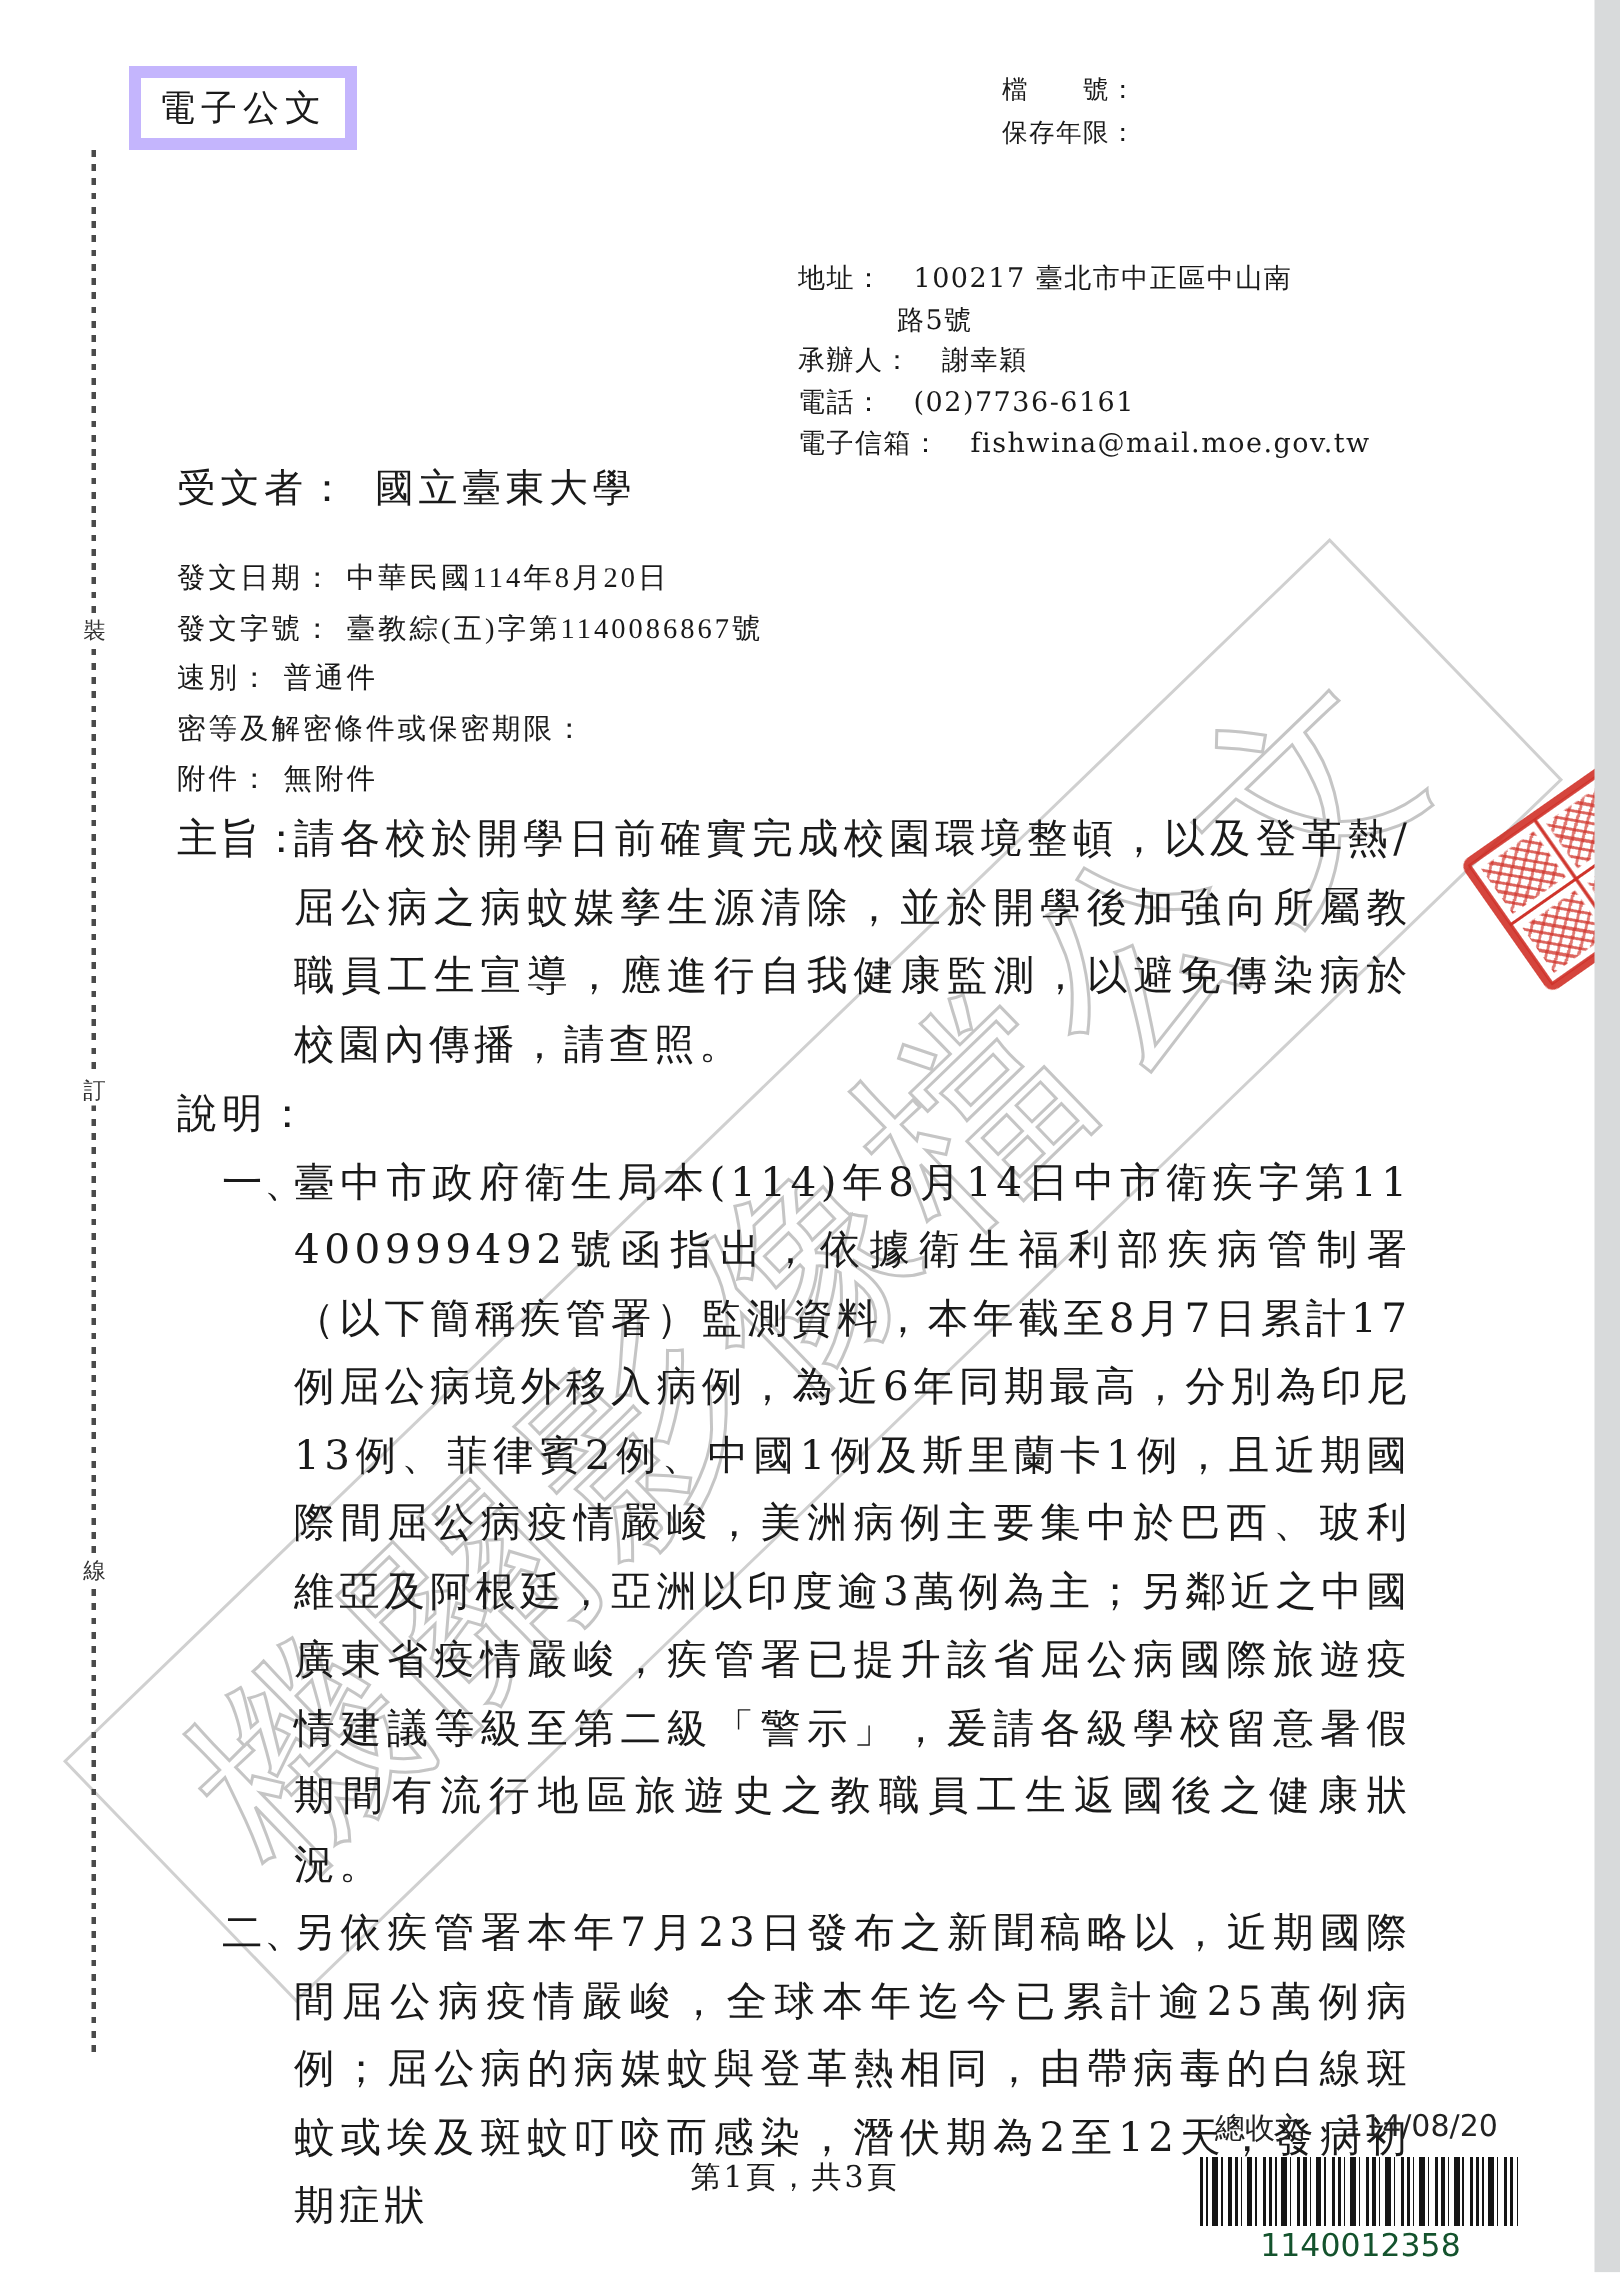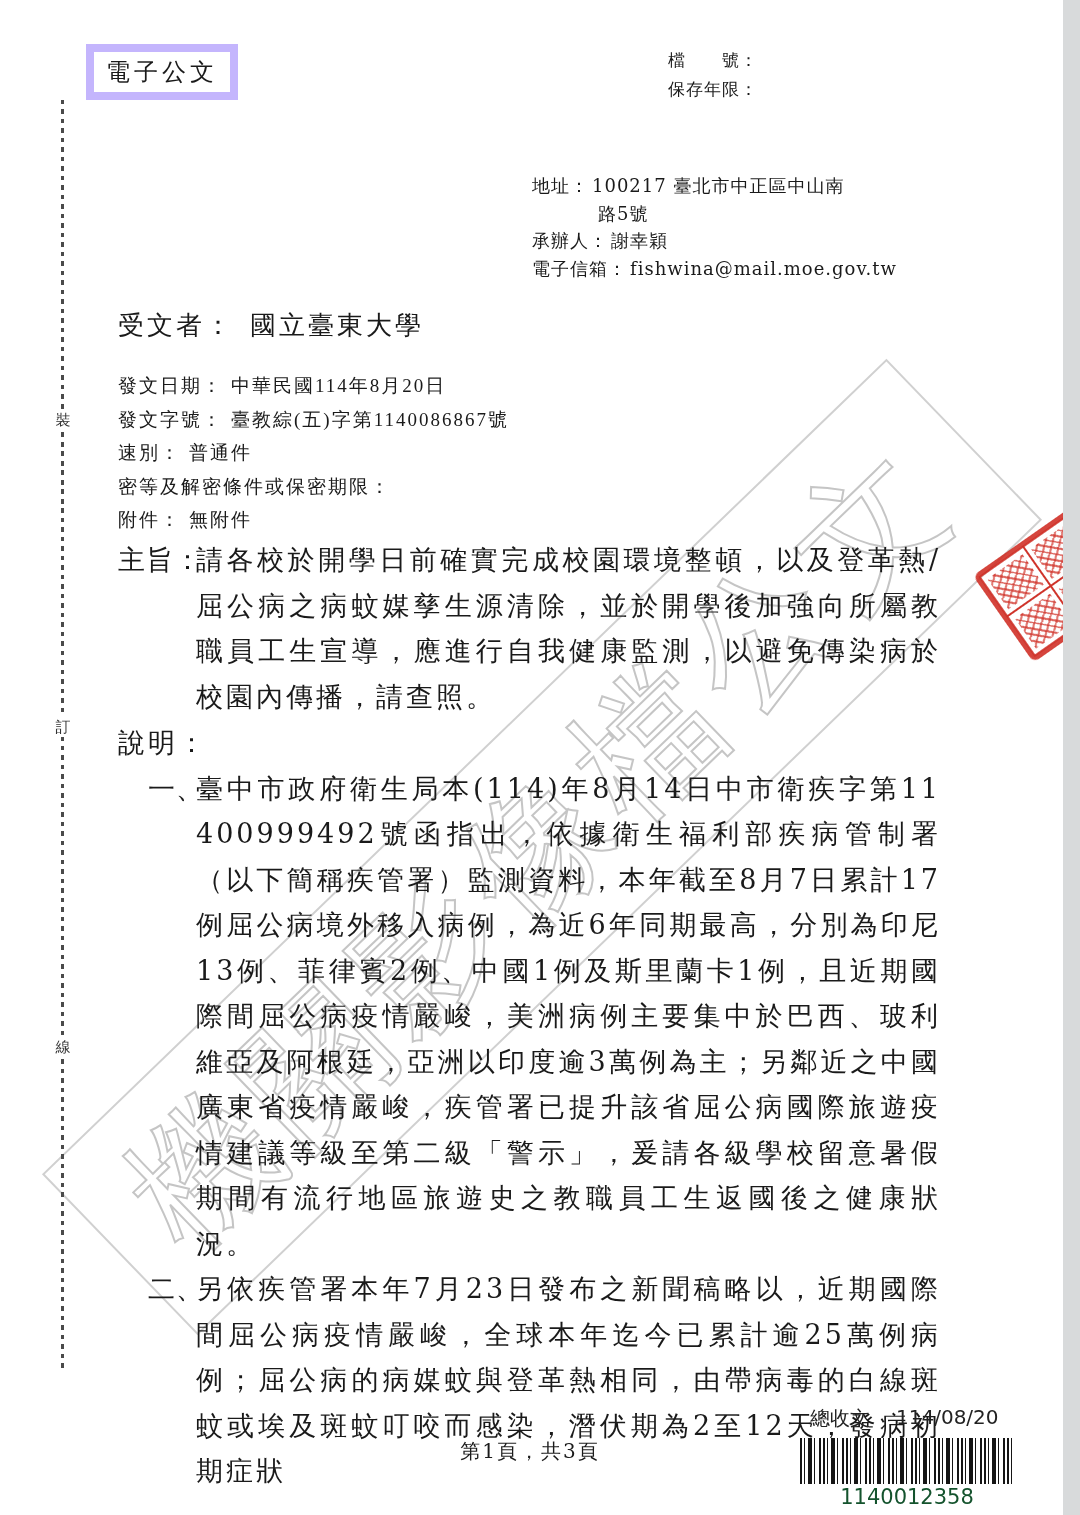--- a/index.html
+++ b/index.html
@@ -41,21 +41,21 @@
   }
 
   
   .file-block{position:absolute;left:668px;top:46px;font-size:17px;line-height:29px;letter-spacing:1px;}
 
   
   .agency-title{position:absolute;left:446px;top:124px;font-size:32px;letter-spacing:6px;font-weight:500;}
 
   
   .agency-info{position:absolute;left:532px;top:172px;font-size:18px;line-height:27.5px;letter-spacing:1px;}
-  .agency-info .row .val{margin-left:3px;}
+  .agency-info .row .val{margin-left:20px;}
   .agency-info .row.cont{padding-left:66px;}
 
   .recipient{position:absolute;left:118px;top:308px;font-size:26px;letter-spacing:3px;}
   .recipient .val{margin-left:16px;}
 
   .meta{position:absolute;left:118px;top:369px;font-size:19px;line-height:33.5px;letter-spacing:2px;font-family:Liberation Serif, serif;}
   .meta .val{margin-left:8px;}
 
   
   .doc-body{position:absolute;left:0;top:537px;width:1080px;font-size:27px;line-height:45.5px;letter-spacing:3px;}
@@ -124,20 +124,23 @@
       <div class="row">
         <span>地址：</span><span class="val">100217 臺北市中正區中山南</span>
       </div>
       <div class="row cont">
         <span>路5號</span>
       </div>
       <div class="row">
         <span>承辦人：</span><span class="val">謝幸穎</span>
       </div>
       <div class="row">
+        <span>電話：</span><span class="val">(02)7736-6161</span>
+      </div>
+      <div class="row">
         <span>電子信箱：</span><span class="val">fishwina@mail.moe.gov.tw</span>
       </div>
     </div>
 
     <div class="recipient">
       <span>受文者：</span><span class="val">國立臺東大學</span>
     </div>
 
     <div class="meta">
       <div><span>發文日期：</span><span class="val">中華民國114年8月20日</span></div>

